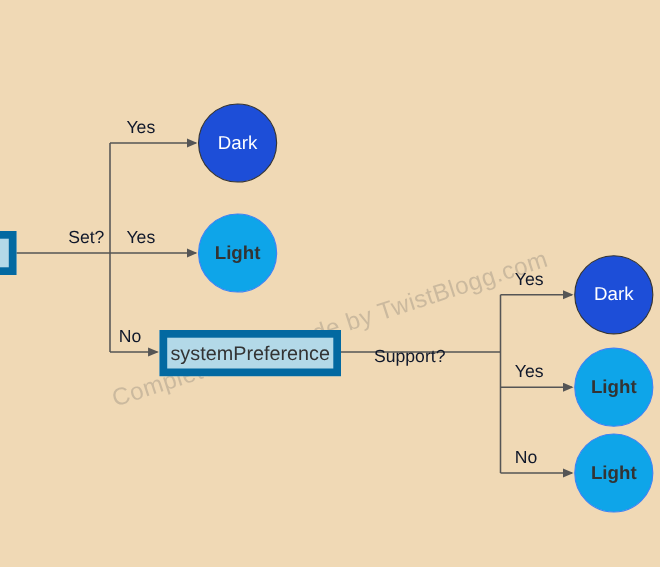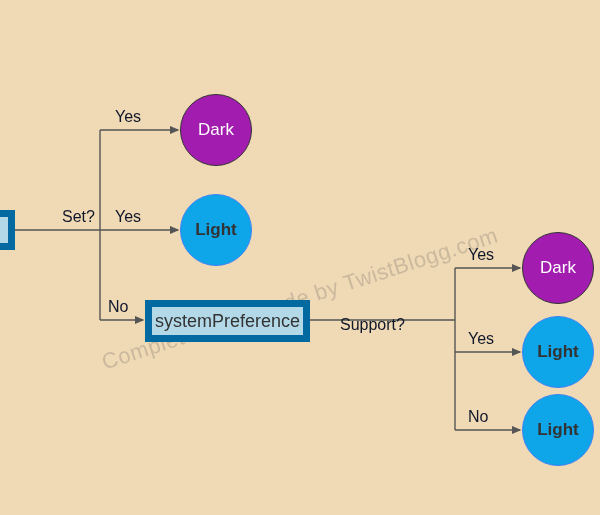--- a/index.html
+++ b/index.html
@@ -37,21 +37,21 @@
       position: absolute;
       width: 72px;
       height: 72px;
       border-radius: 50%;
       display: flex;
       align-items: center;
       justify-content: center;
       font-size: 17px;
     }
     .dark-circle {
-      background: #a21caf;
+      background: #1d4ed8;
       color: #fff;
       border: 1px solid #333;
     }
     .light-circle {
       background: #0ea5e9;
       color: #333;
       border: 1px solid #3b82f6;
       font-weight: bold;
     }
     .edge-label {

